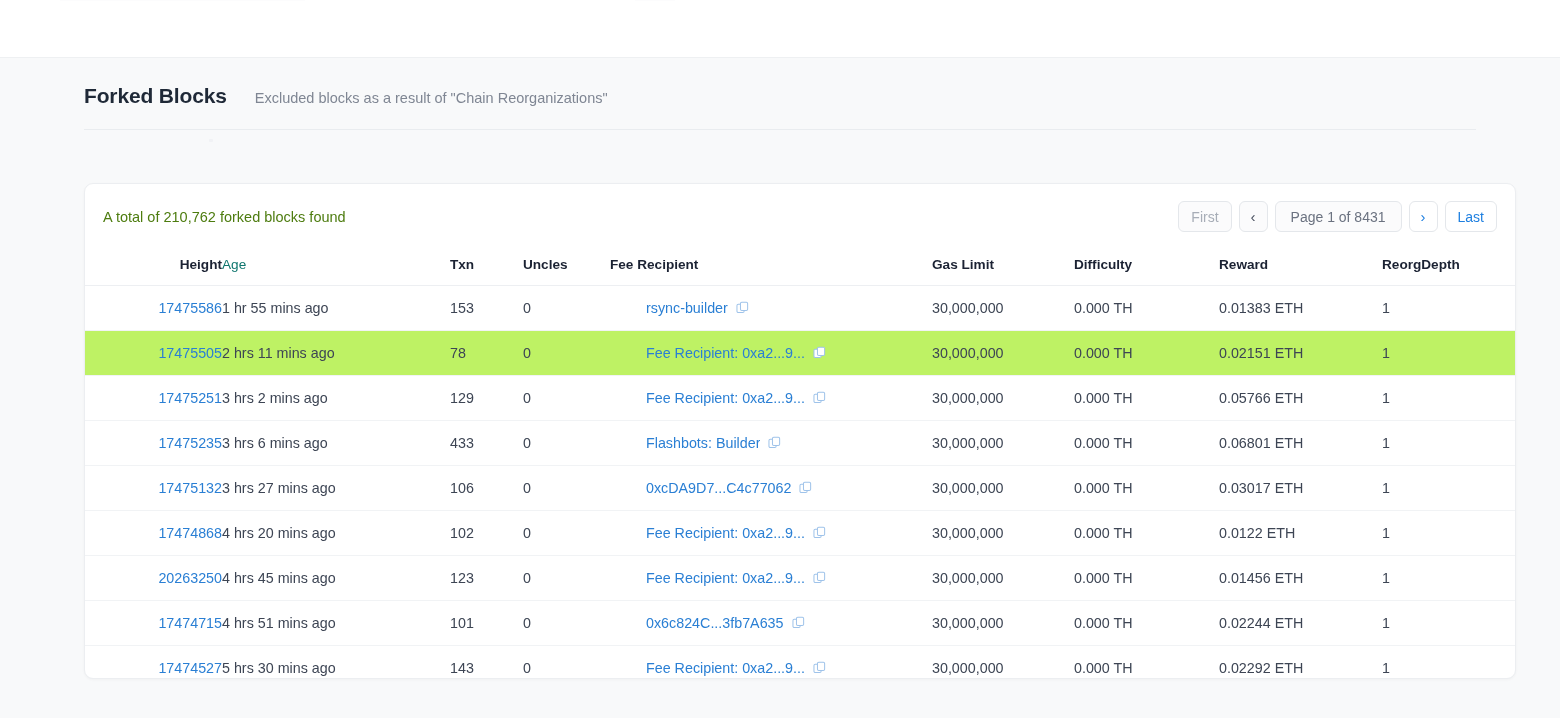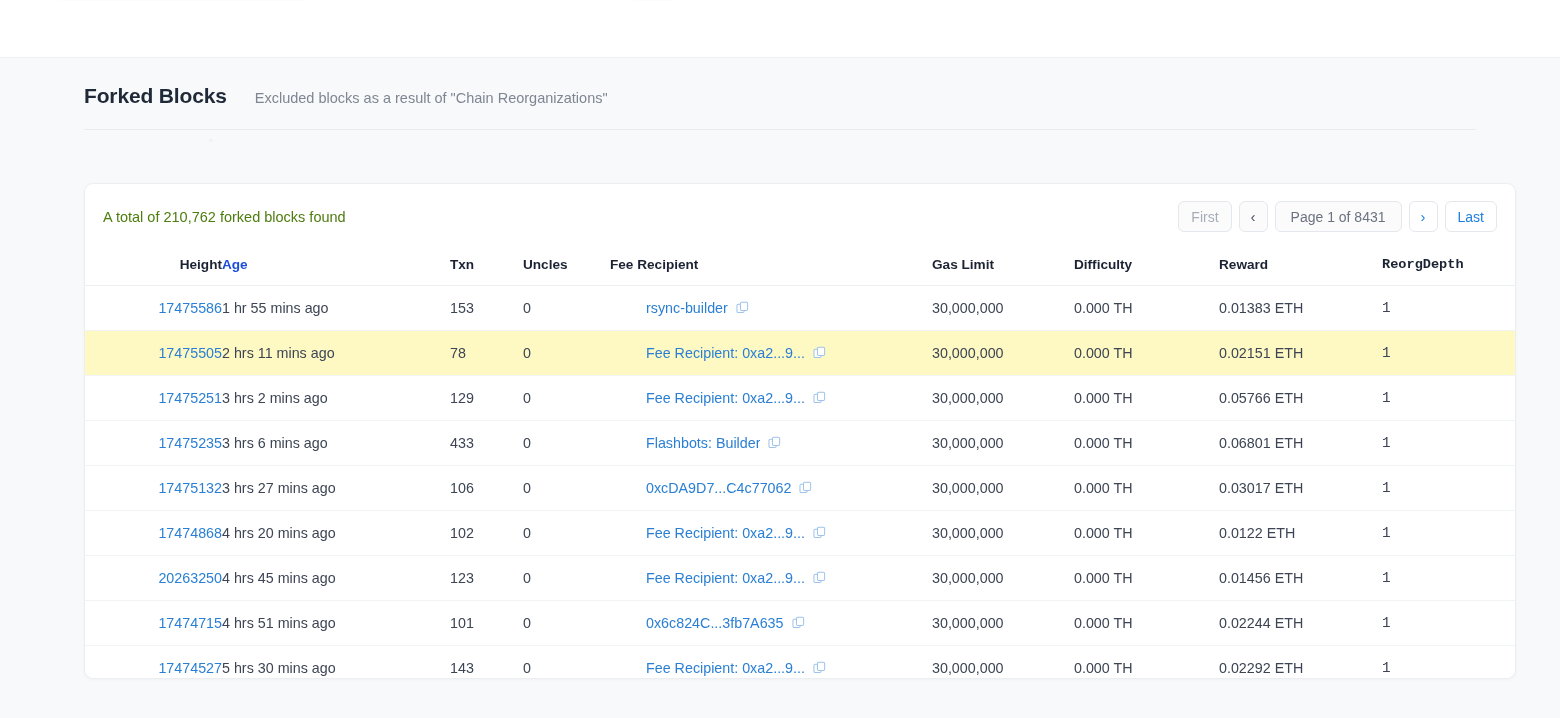--- a/index.html
+++ b/index.html
@@ -126,44 +126,44 @@
     table-layout: fixed;
   }
   thead th {
     text-align: left;
     font-size: 13.6px;
     font-weight: 700;
     color: #1b2233;
     padding: 9px 0 13px 0;
     border-bottom: 1px solid #edeff2;
   }
-  thead th.link-head { color: #1d4ed8; font-weight: 700; cursor: pointer; }
+  thead th.link-head { color: #0f766e; font-weight: 400; cursor: pointer; }
 
   tbody td {
     font-size: 14.3px;
     color: #3d4554;
     padding: 14px 0 14px 0;
     border-bottom: 1px solid #f1f3f5;
     vertical-align: middle;
     white-space: nowrap;
     overflow: hidden;
   }
-  tbody tr.alt td { background: #fef9c3; }
+  tbody tr.alt td { background: #bef264; }
   a.lnk { color: #2a7fd4; text-decoration: none; cursor: pointer; }
 
   
   .c-height { width: 137px; padding-left: 18px !important; text-align: right; }
   .c-age    { width: 228px; }
   .c-txn    { width: 73px; }
   .c-uncles { width: 87px; margin-left: 20px; }
   .c-fee    { width: 322px; }
   .c-gas    { width: 142px; }
   .c-diff   { width: 145px; }
   .c-reward { width: 163px; }
-  .c-depth  { width: auto; font-family: Liberation Mono, monospace; }
+  .c-depth  { width: auto; }
 
   thead th.c-height { padding-left: 18px; }
 
   .fee-cell { display: flex; align-items: center; gap: 8px; margin-left: 36px; }
   .fee-text {
     max-width: 178px;
     overflow: hidden;
     text-overflow: ellipsis;
     white-space: nowrap;
     display: inline-block;

